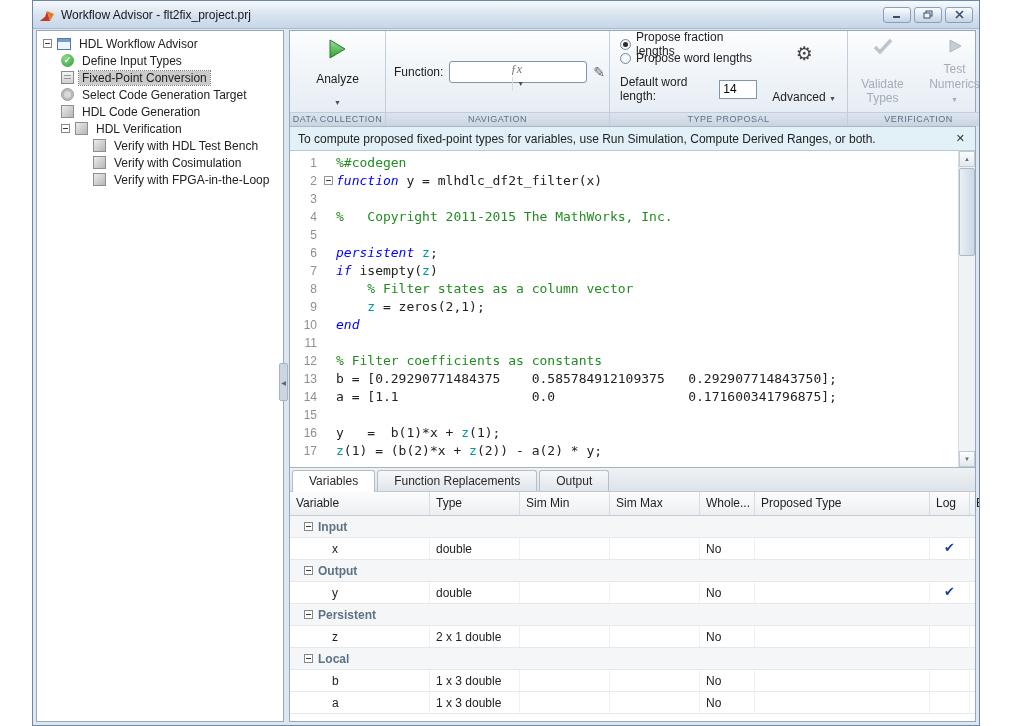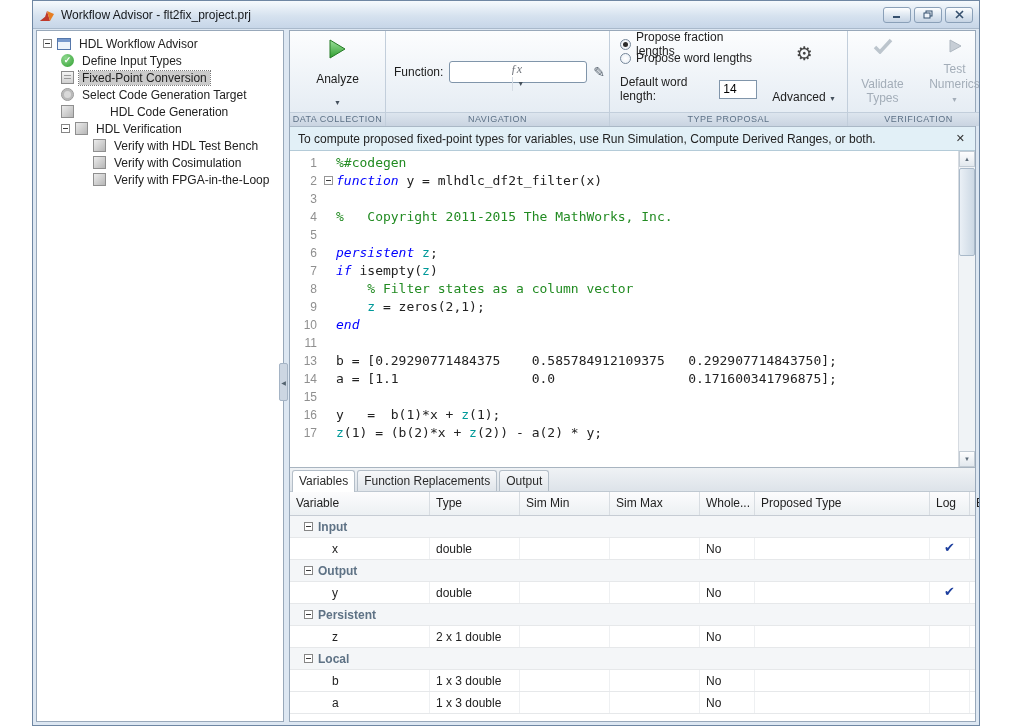--- a/index.html
+++ b/index.html
@@ -98,21 +98,21 @@
   .sthumb { position:absolute; left:0; top:17px; width:16px; height:88px; border:1px solid #a9b9c9; border-radius:2px;
     background:linear-gradient(90deg,#eaf0f6,#ccd8e4); }
 
   .collapse-handle { position:absolute; left:246px; top:362px; width:9px; height:38px; background:#ccd6e2; border:1px solid #a5b4c5;
     border-radius:2px; display:flex; align-items:center; justify-content:center; font-size:6px; color:#53636f; }
 
   
   .bottom { height:254px; border-top:1px solid #a8b4c0; display:flex; flex-direction:column; background:#fff; flex:none; }
   .tabsbar { height:24px; background:linear-gradient(#eff2f5,#dde3e9); display:flex; align-items:flex-end; padding:2px 2px 0 2px;
     border-bottom:1px solid #bfc8d1; flex:none; }
-  .tab { padding:3px 6px 3px; margin-right:2px; border:1px solid #b4bec8; border-bottom:none; border-radius:3px 3px 0 0;
+  .tab { padding:3px 16px 3px; margin-right:2px; border:1px solid #b4bec8; border-bottom:none; border-radius:3px 3px 0 0;
     background:linear-gradient(#f7f8fa,#e0e5ea); color:#2a2a2a; position:relative; }
   .tab.active { background:#fff; top:1px; padding-bottom:4px; }
 
   .thead { display:flex; height:24px; background:linear-gradient(#fcfcfd,#ecf0f3); border-bottom:1px solid #c6ccd4; flex:none; }
   .th { border-right:1px solid #d8dde2; padding:4px 6px; color:#1e1e1e; white-space:nowrap; overflow:hidden; flex:none; }
   .tbody { flex:1; overflow:hidden; }
   .trow { display:flex; height:22px; border-bottom:1px solid #e6e8ea; align-items:center; }
   .trow.group { background:#f4f6f8; color:#5e7285; font-weight:bold; }
   .trow.group .expander { margin-left:14px; }
   .td { border-right:1px solid #eef0f2; padding:3px 6px; white-space:nowrap; overflow:hidden; flex:none; height:100%; line-height:16px; }
@@ -165,21 +165,21 @@
             <span class="tlabel">Define Input Types</span>
           </div>
           <div class="tree-row sel" style="padding-left: 24px;">
             <span class="ticon current"></span>
             <span class="tlabel">Fixed-Point Conversion</span>
           </div>
           <div class="tree-row" style="padding-left: 24px;">
             <span class="ticon circle"></span>
             <span class="tlabel">Select Code Generation Target</span>
           </div>
-          <div class="tree-row" style="padding-left: 24px; gap: 28px;">
+          <div class="tree-row" style="padding-left: 24px;">
             <span class="ticon square"></span>
             <span class="tlabel">HDL Code Generation</span>
           </div>
           <div class="tree-row" style="padding-left: 24px;">
             <span class="expander"></span>
             <span class="ticon square"></span>
             <span class="tlabel">HDL Verification</span>
           </div>
           <div class="tree-row" style="padding-left: 56px;">
             <span class="ticon square"></span>
@@ -298,20 +298,21 @@
             <div class="code-line"><span class="ln">2</span><span class="fold"><span class="fbox"></span></span><span class="ctext"><span class="tk">function</span><span class=""> y = mlhdlc_df2t_filter(x)</span></span></div>
             <div class="code-line"><span class="ln">3</span><span class="fold"></span><span class="ctext"></span></div>
             <div class="code-line"><span class="ln">4</span><span class="fold"></span><span class="ctext"><span class="tc">%   Copyright 2011-2015 The MathWorks, Inc.</span></span></div>
             <div class="code-line"><span class="ln">5</span><span class="fold"></span><span class="ctext"></span></div>
             <div class="code-line"><span class="ln">6</span><span class="fold"></span><span class="ctext"><span class="tk">persistent</span><span class=""> </span><span class="tv">z</span><span class="">;</span></span></div>
             <div class="code-line"><span class="ln">7</span><span class="fold"></span><span class="ctext"><span class="tk">if</span><span class=""> isempty(</span><span class="tv">z</span><span class="">)</span></span></div>
             <div class="code-line"><span class="ln">8</span><span class="fold"></span><span class="ctext"><span class="tc">    % Filter states as a column vector</span></span></div>
             <div class="code-line"><span class="ln">9</span><span class="fold"></span><span class="ctext"><span class="">    </span><span class="tv">z</span><span class=""> = zeros(2,1);</span></span></div>
             <div class="code-line"><span class="ln">10</span><span class="fold"></span><span class="ctext"><span class="tk">end</span></span></div>
             <div class="code-line"><span class="ln">11</span><span class="fold"></span><span class="ctext"></span></div>
+            <div class="code-line"><span class="ln">12</span><span class="fold"></span><span class="ctext"><span class="tc">% Filter coefficients as constants</span></span></div>
             <div class="code-line"><span class="ln">13</span><span class="fold"></span><span class="ctext"><span class="">b = [0.29290771484375    0.585784912109375   0.292907714843750];</span></span></div>
             <div class="code-line"><span class="ln">14</span><span class="fold"></span><span class="ctext"><span class="">a = [1.1                 0.0                 0.171600341796875];</span></span></div>
             <div class="code-line"><span class="ln">15</span><span class="fold"></span><span class="ctext"></span></div>
             <div class="code-line"><span class="ln">16</span><span class="fold"></span><span class="ctext"><span class="">y   =  b(1)*x + </span><span class="tv">z</span><span class="">(1);</span></span></div>
             <div class="code-line"><span class="ln">17</span><span class="fold"></span><span class="ctext"><span class="tv">z</span><span class="">(1) = (b(2)*x + </span><span class="tv">z</span><span class="">(2)) - a(2) * y;</span></span></div>
           </div>
         <div class="vscroll">
           <div class="sbtn up">▲</div>
           <div class="sthumb"></div>
           <div class="sbtn down">▼</div>

